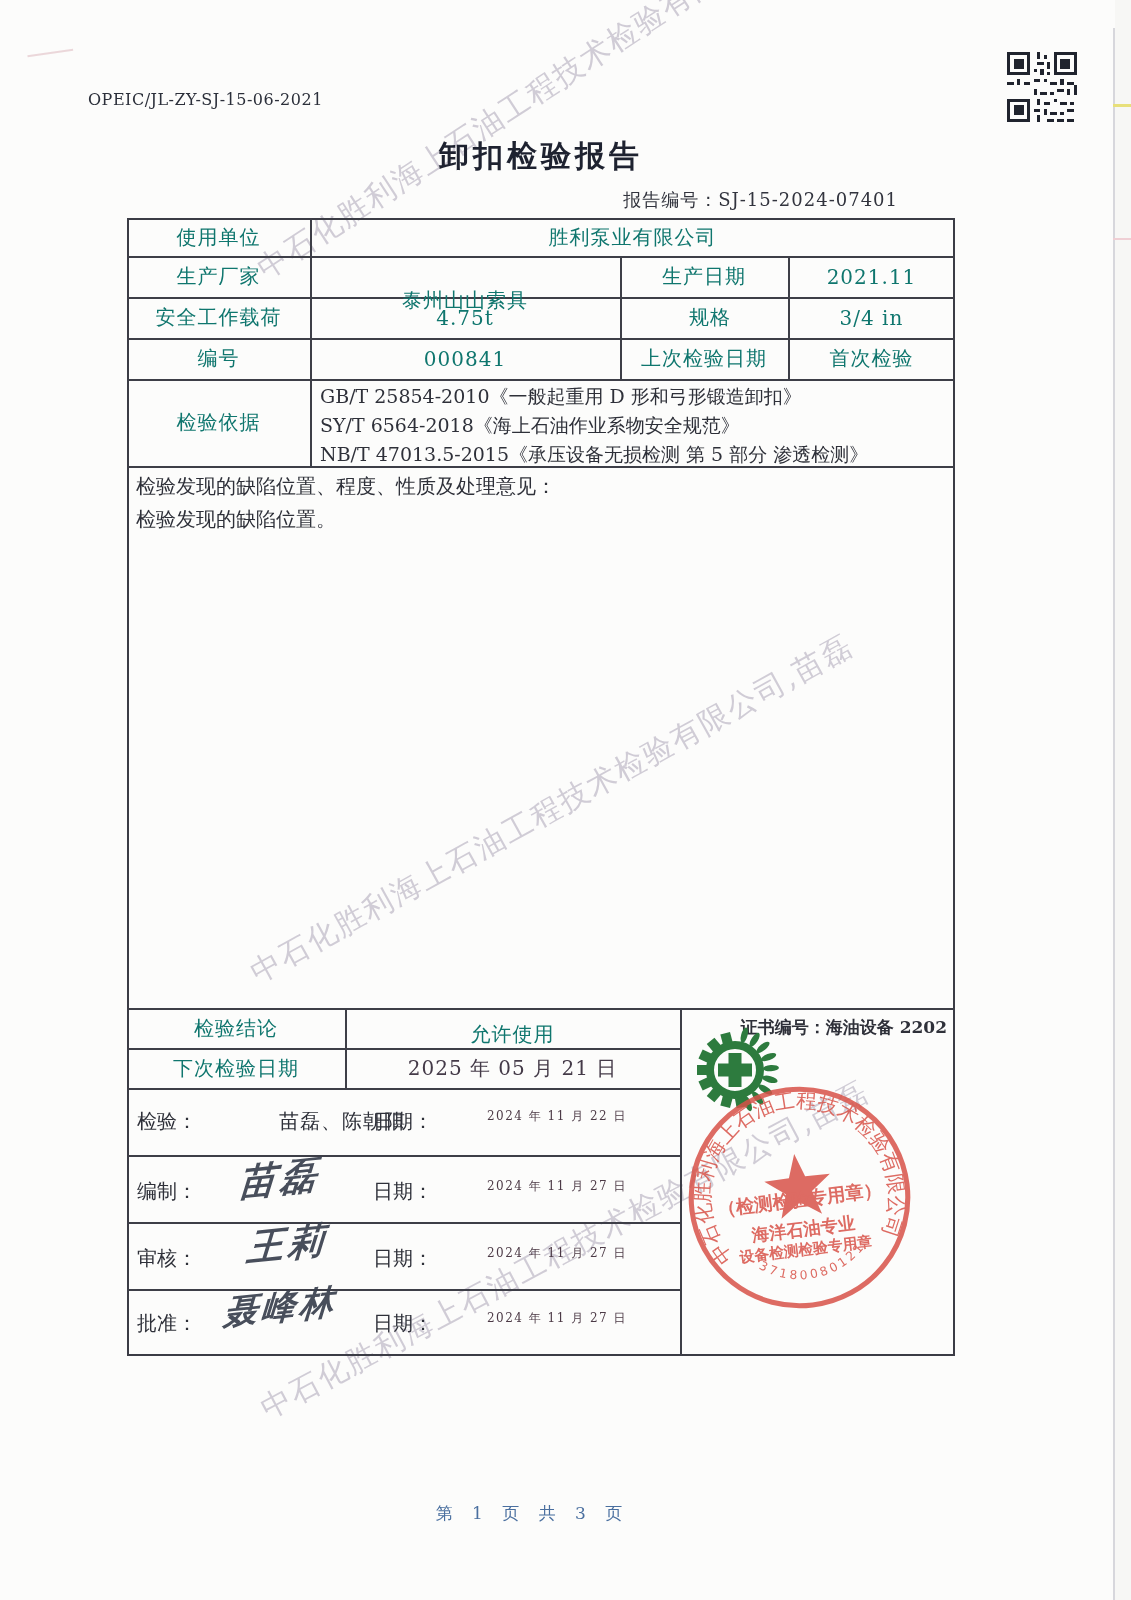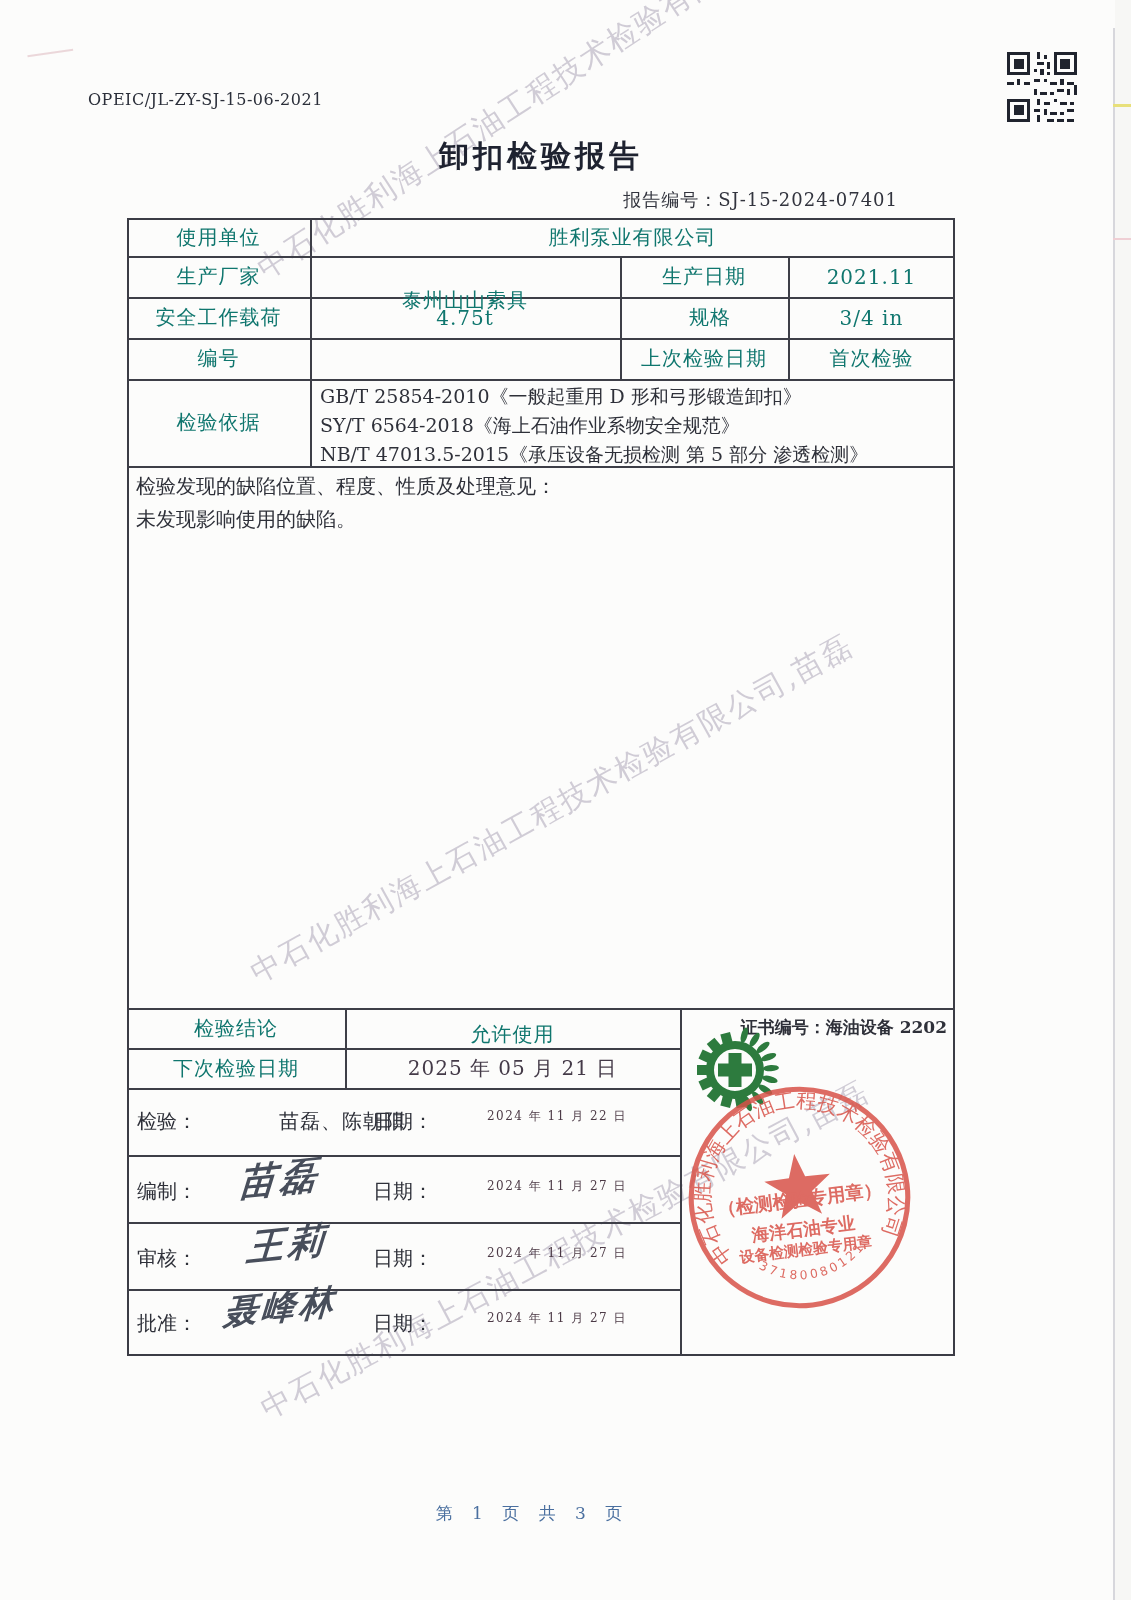--- a/index.html
+++ b/index.html
@@ -104,33 +104,34 @@
   <div class="abs cell" style="left:310px;top:256px;width:310px;height:41px;margin-top:24px;">泰州山山索具</div>
   <div class="abs cell" style="left:620px;top:256px;width:168px;height:41px;">生产日期</div>
   <div class="abs cell" style="left:788px;top:256px;width:167px;height:41px;">2021.11</div>
 
   <div class="abs cell" style="left:127px;top:297px;width:183px;height:41px;">安全工作载荷</div>
   <div class="abs cell" style="left:310px;top:297px;width:310px;height:41px;">4.75t</div>
   <div class="abs cell" style="left:620px;top:297px;width:168px;height:41px;padding-left:6px;">规格</div>
   <div class="abs cell" style="left:788px;top:297px;width:167px;height:41px;">3/4 in</div>
 
   <div class="abs cell" style="left:127px;top:338px;width:183px;height:41px;">编号</div>
+  <div class="abs cell" style="left:310px;top:338px;width:310px;height:41px;">000841</div>
   <div class="abs cell" style="left:620px;top:338px;width:168px;height:41px;">上次检验日期</div>
   <div class="abs cell" style="left:788px;top:338px;width:167px;height:41px;">首次检验</div>
 
   <div class="abs cell" style="left:127px;top:379px;width:183px;height:87px;">检验依据</div>
   <div class="abs basis-lines">
     <div>GB/T 25854-2010《一般起重用 D 形和弓形锻造卸扣》</div>
     <div>SY/T 6564-2018《海上石油作业系物安全规范》</div>
     <div>NB/T 47013.5-2015《承压设备无损检测 第 5 部分 渗透检测》</div>
   </div>
 
   <div class="abs defect">
     <div>检验发现的缺陷位置、程度、性质及处理意见：</div>
-    <div>未发现影响使用的缺陷。</div>
+    <div>检验发现的缺陷位置。</div>
   </div>
 
   <div class="abs cell" style="left:127px;top:1008px;width:218px;height:40px;">检验结论</div>
   <div class="abs cell" style="left:345px;top:1008px;width:335px;height:53px;border-radius:14px;">允许使用</div>
   <div class="abs cell" style="left:127px;top:1048px;width:218px;height:40px;">下次检验日期</div>
   <div class="abs cell" style="left:345px;top:1048px;width:335px;height:40px;color:#443a48;">2025 年 05 月 21 日</div>
 
   <div class="abs" style="left:127px;top:1088px;width:553px;height:67px;">
     <span class="abs sig-label" style="left:10px;top:20px;">检验：</span>
     <span class="abs sig-name" style="left:90px;top:20px;width:250px;text-align:center;">苗磊、陈朝阳</span>

